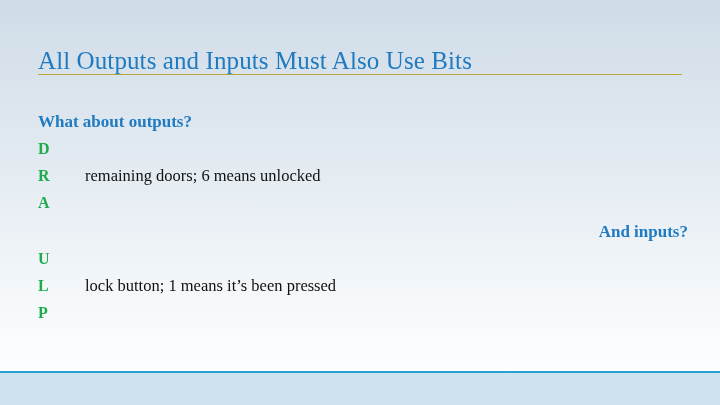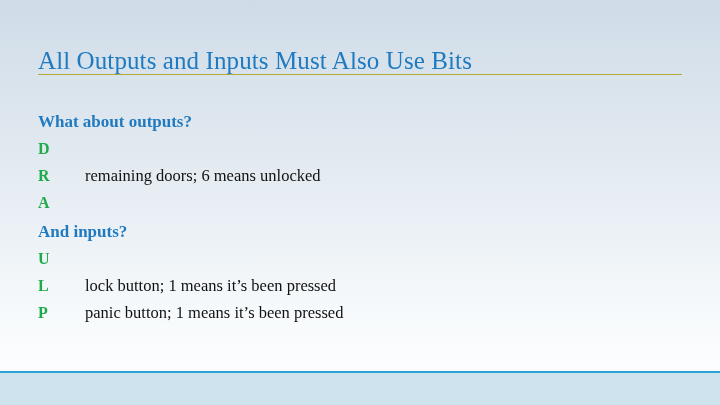--- a/index.html
+++ b/index.html
@@ -47,20 +47,21 @@
   }
   .heading {
     font-size: 17px;
     font-weight: bold;
     color: #1f7ac0;
     margin: 0 0 7px 0;
     line-height: 20px;
   }
   .heading.second {
     margin-top: 9px;
+    text-align: right;
   }
   .row {
     display: flex;
     align-items: baseline;
     margin: 0 0 7px 0;
     line-height: 20px;
   }
   .sym {
     width: 47px;
     flex: 0 0 47px;
@@ -122,21 +123,20 @@
       <div class="sym">U</div>
     </div>
 
     <div class="row">
       <div class="sym">L</div>
       <div class="desc">lock button; 1 means it’s been pressed</div>
     </div>
 
     <div class="row">
       <div class="sym">P</div>
-      <div class="desc">panic button; 1 means it’s been pressed</div>
     </div>
 
   </div>
 
   <div class="footer-rule"></div>
   <div class="footer">
     
     
     
   </div>

